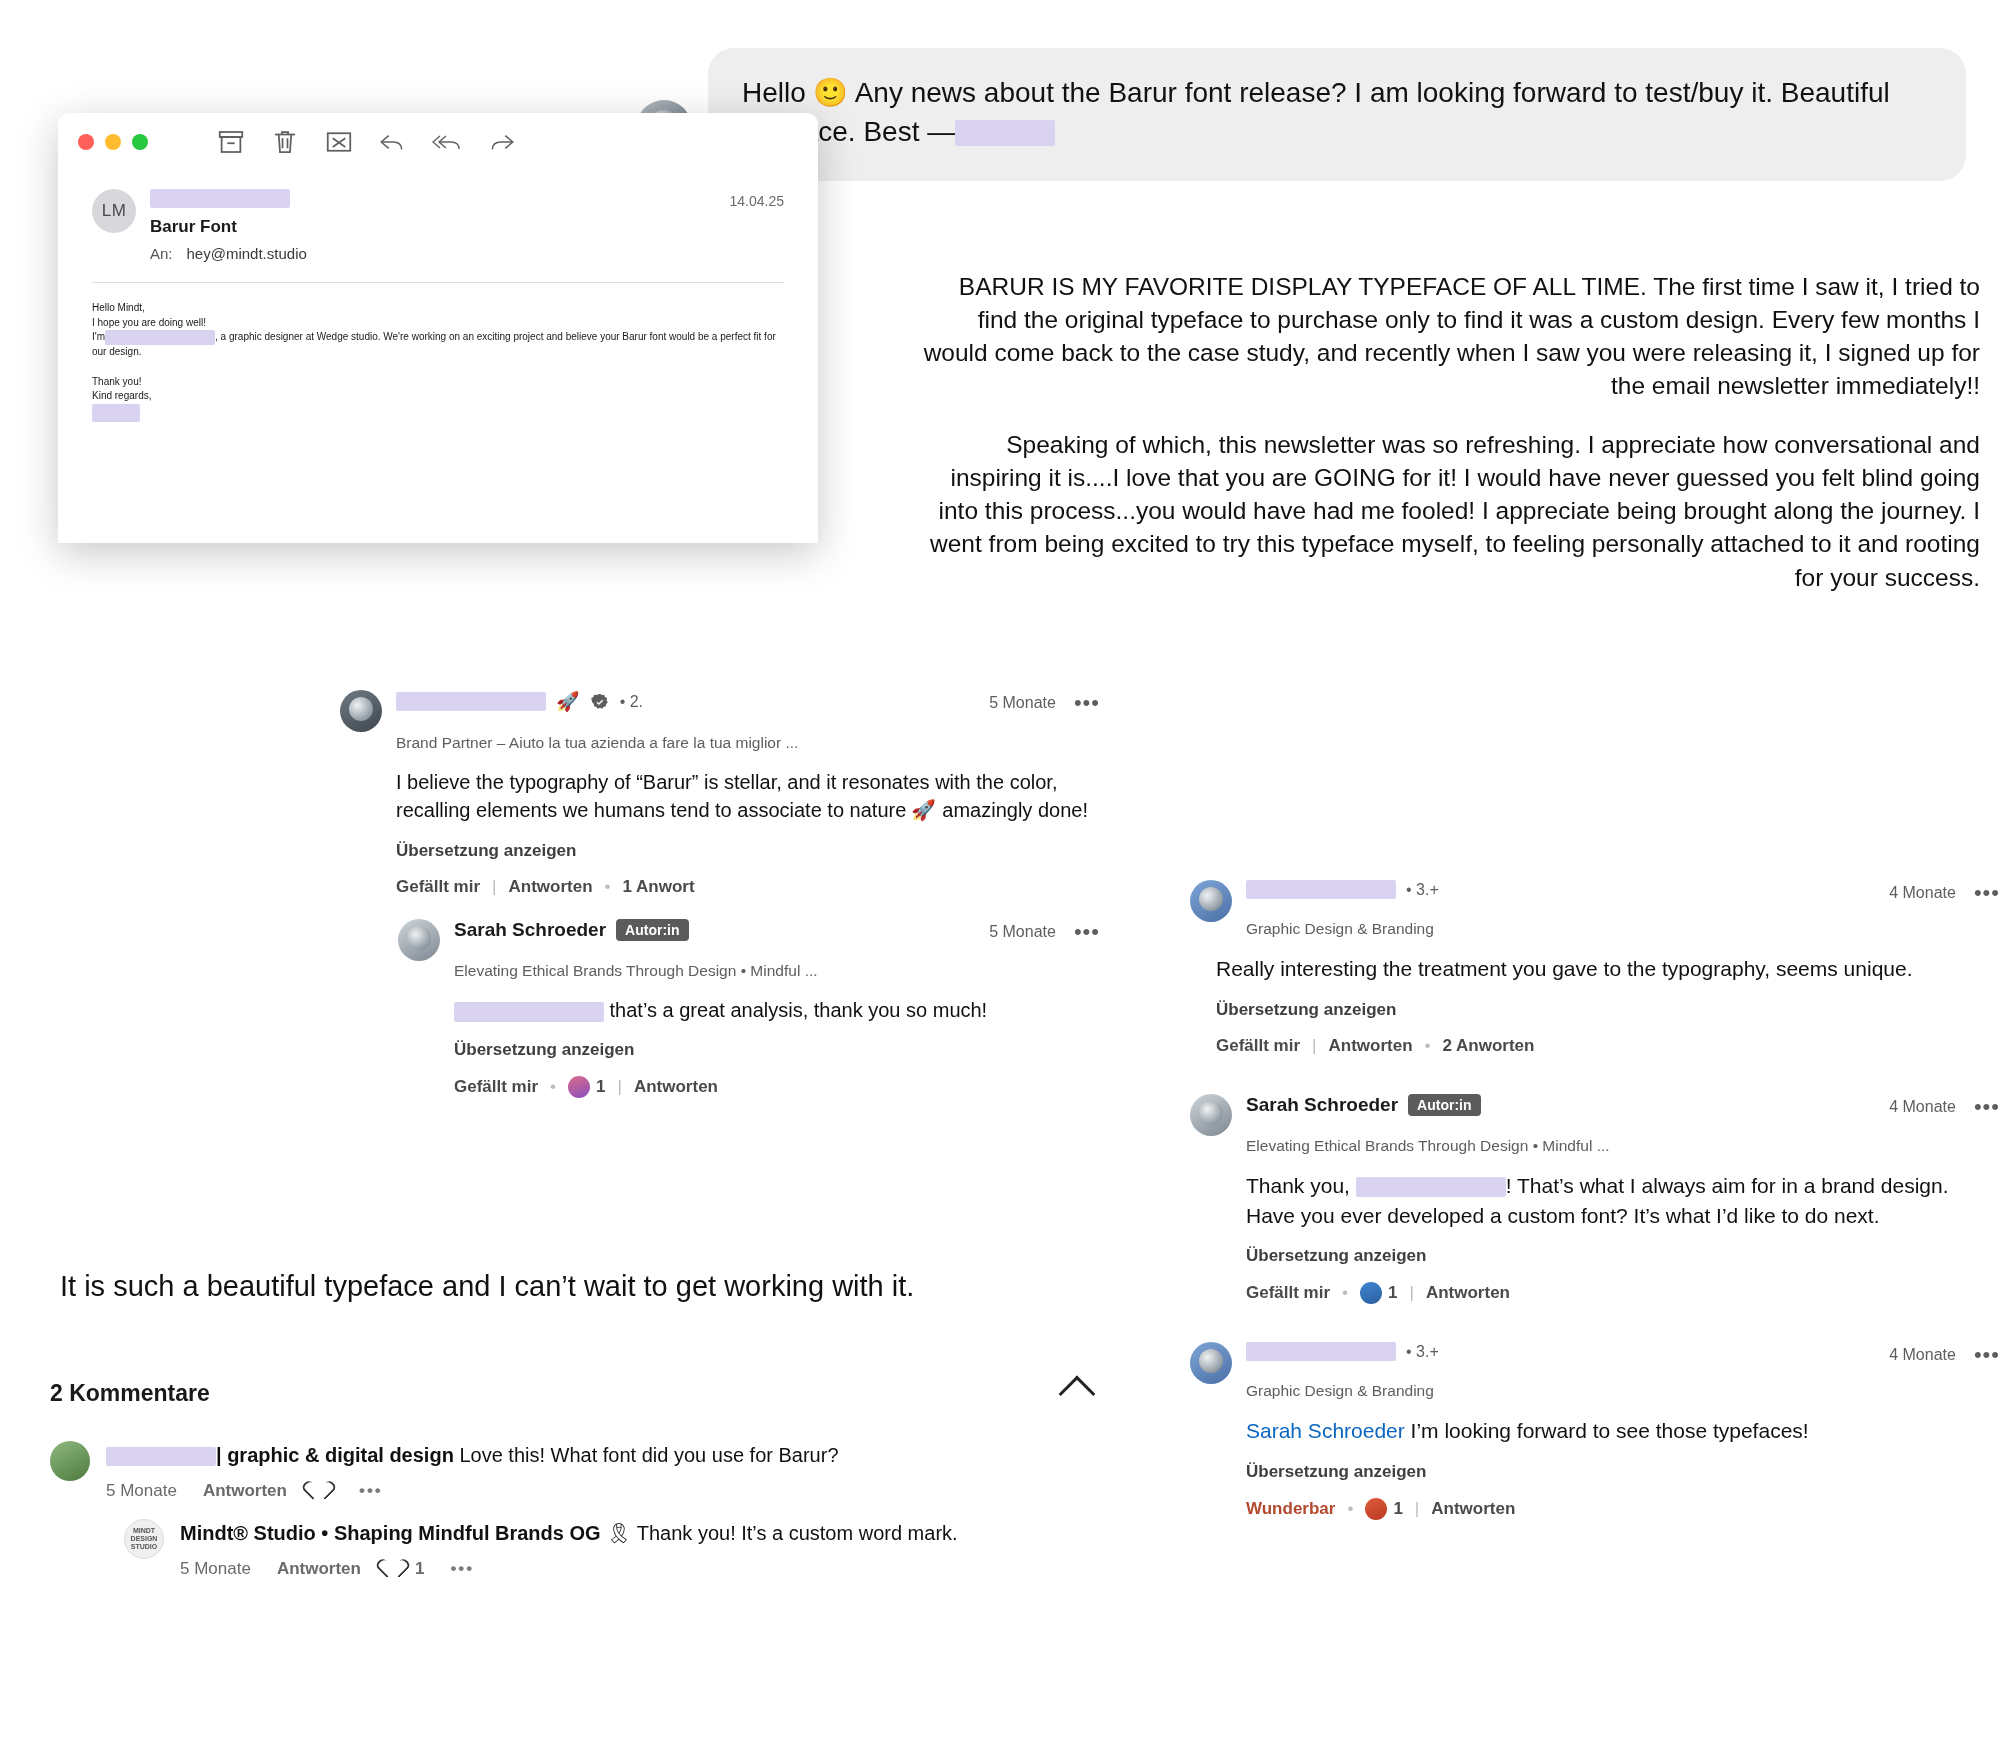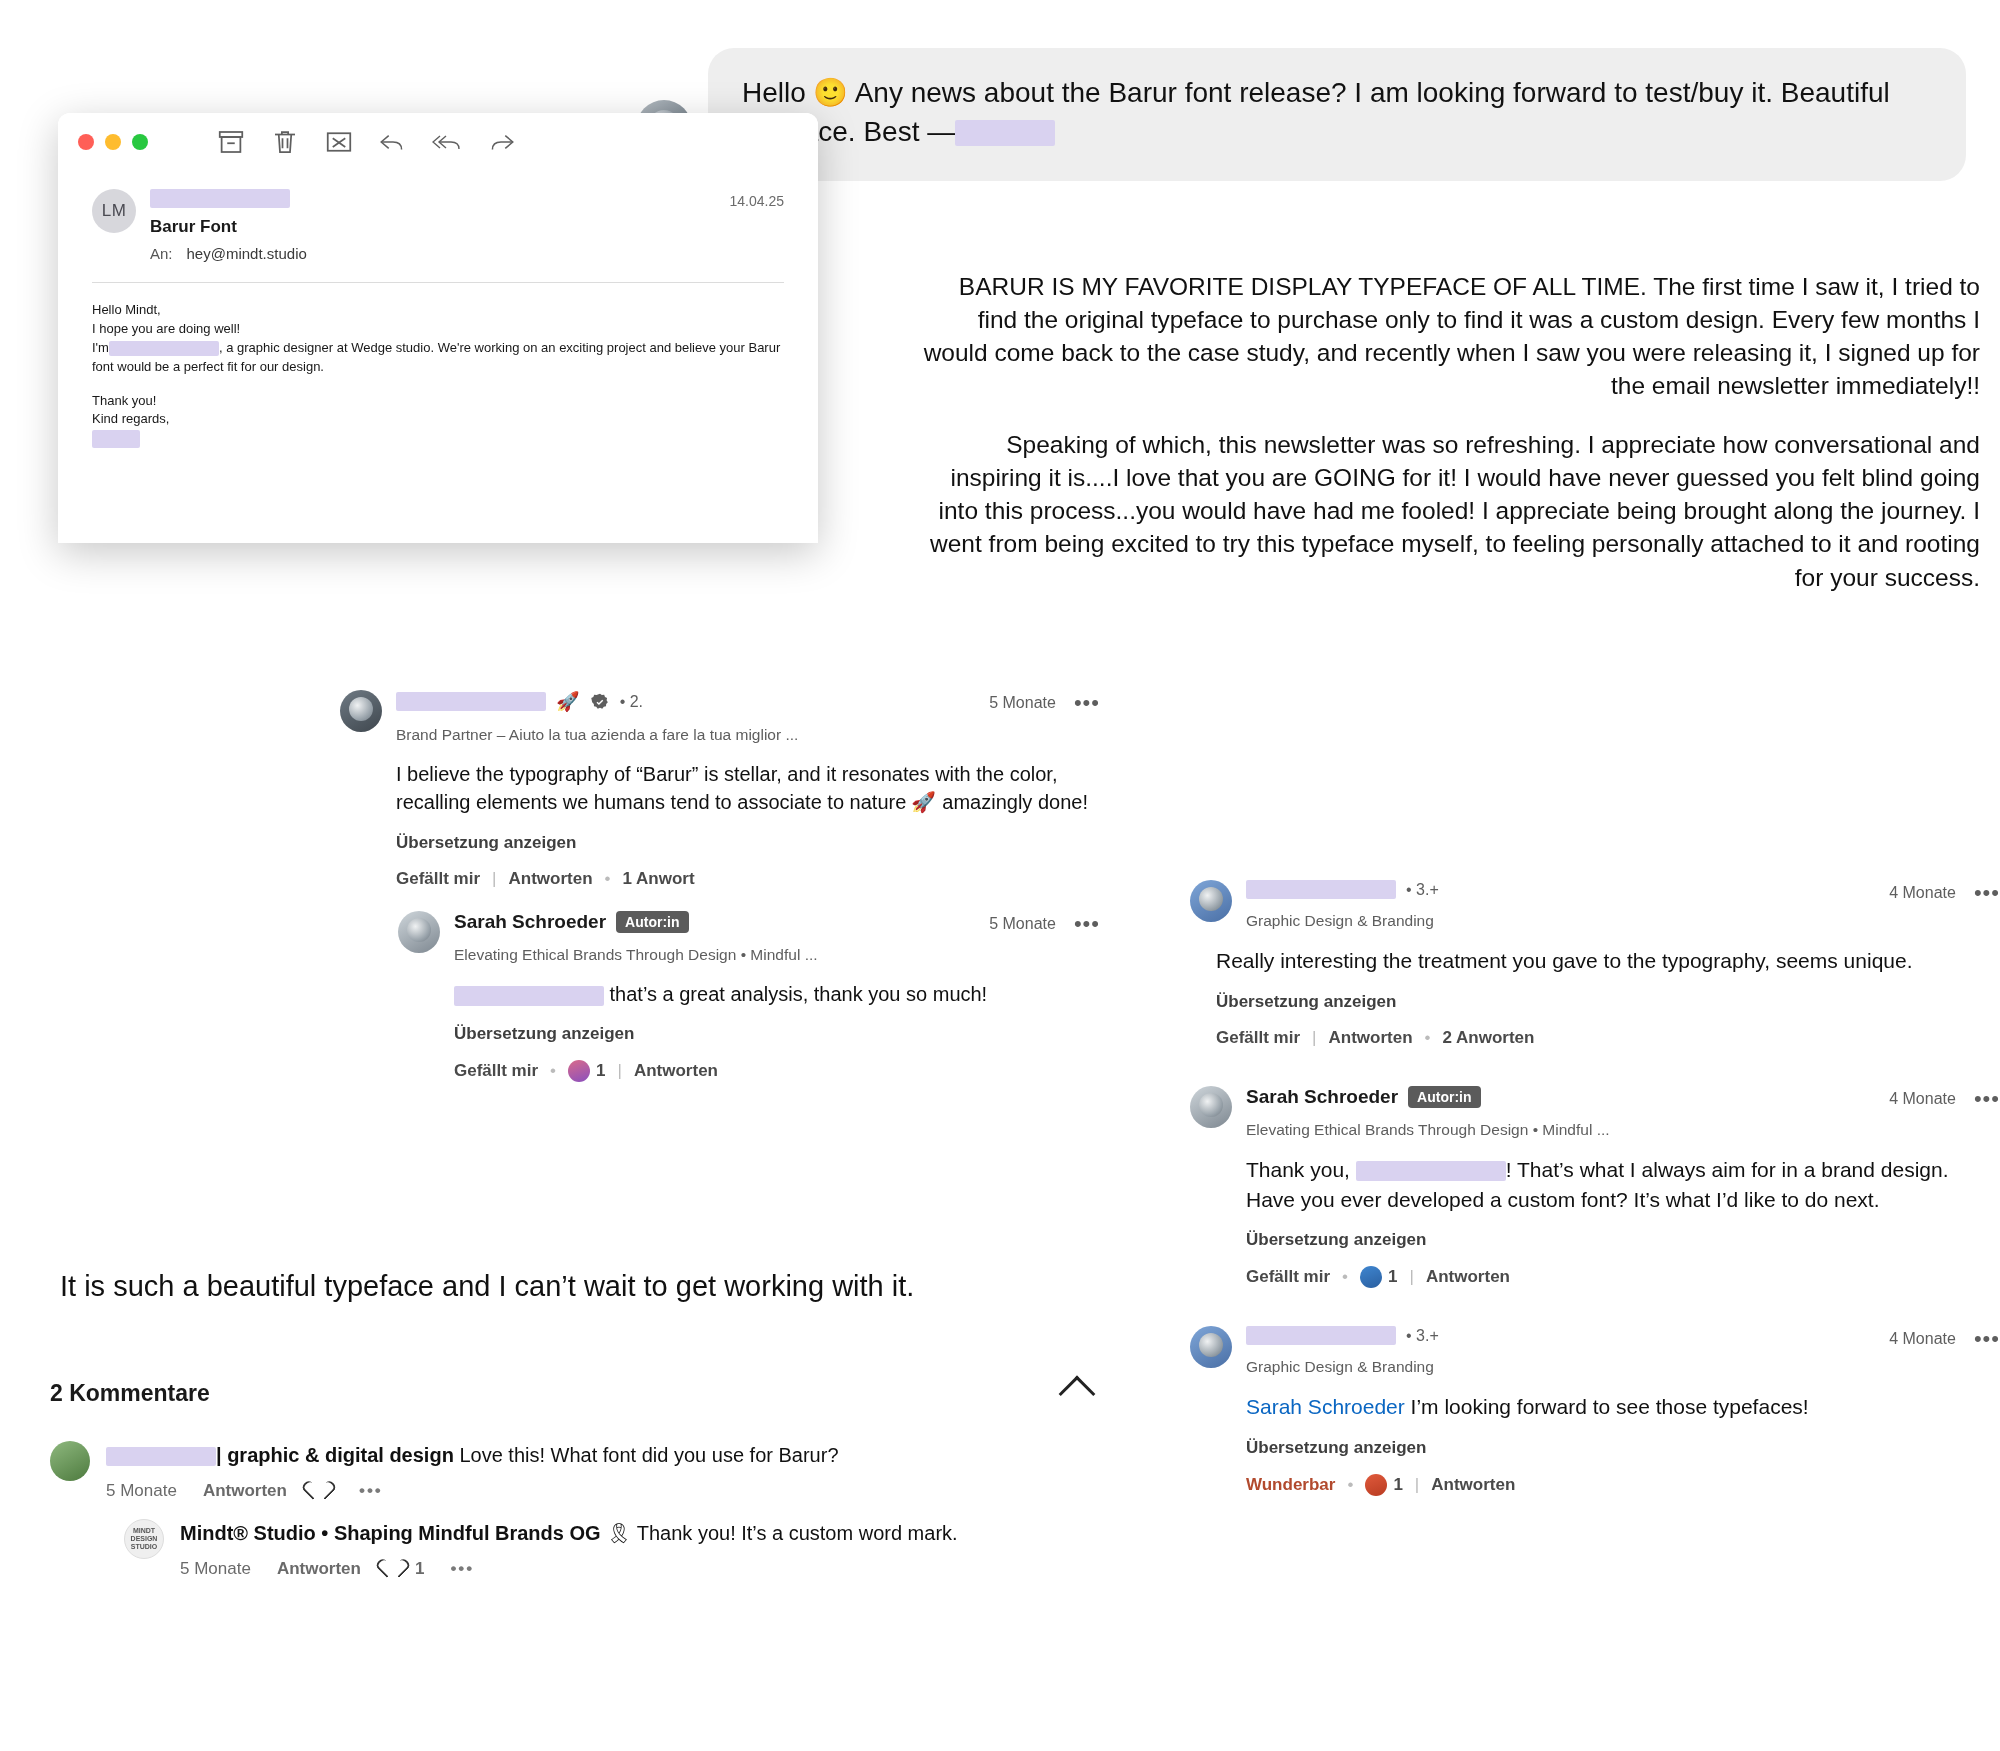--- a/index.html
+++ b/index.html
@@ -87,21 +87,21 @@
     font-size: 17px; display:flex; align-items:center; justify-content:center;
     margin-right: 14px; letter-spacing: .5px;
   }
   .mail-meta { flex: 1; }
   .mail-from .redact { width: 140px; height: 19px; }
   .mail-subject { font-size: 17px; font-weight: 700; margin-top: 9px; color: #1a1a1a; }
   .mail-to { font-size: 15px; color: #3a3a3a; margin-top: 8px; }
   .mail-to .lbl { color: #555; margin-right: 14px; }
   .mail-date { font-size: 14px; color: #6b6b6b; padding-top: 4px; }
   #mail-rule { height:1px; background:#dcdcdc; margin: 20px 0 18px 0; }
-  #mail-text { font-size: 13px; line-height: 1.45; color: #181818; }
+  #mail-text { font-size: 10px; line-height: 1.45; color: #181818; }
   #mail-text p { margin: 0 0 15px 0; }
   #mail-text .redact { width: 110px; height: 15px; }
   #mail-text .redact.sig { width: 48px; height: 18px; }
 
   
   #big-quote {
     position: absolute;
     left: 920px; top: 270px;
     width: 1060px;
     font-size: 24.5px;
@@ -131,21 +131,21 @@
   .li-av.dark { background: linear-gradient(150deg,#6f7a84,#3f474e); }
   .li-av.blue { background: linear-gradient(150deg,#7fa6d8,#4a6fa5); }
   .li-name-row { display:flex; align-items:center; gap:10px; flex-wrap: wrap; }
   .li-name-row .redact { width: 150px; height: 19px; }
   .li-name { font-size: 19px; font-weight: 700; color: #1b1b1b; }
   .li-badge {
     background:#5b5b5b; color:#fff; font-size:14px; font-weight:600;
     padding: 3px 9px; border-radius: 4px;
   }
   .li-degree { font-size: 16px; color: #5e5e5e; }
-  .li-sub { font-size: 15.5px; color: #5e5e5e; margin-top: 13px; }
+  .li-sub { font-size: 15.5px; color: #5e5e5e; margin-top: 21px; }
   .li-time { font-size: 16px; color: #5e5e5e; }
   .li-right { margin-left: auto; display:flex; align-items:center; gap: 18px; padding-top:2px; }
   .li-dots { font-size: 22px; color:#5e5e5e; letter-spacing: 1px; line-height: 1; }
   .li-text { font-size: 20px; line-height: 1.42; color: #111; margin: 16px 0 0 0; }
   .li-text .redact { width: 150px; height: 20px; }
   .li-translate { font-size: 17px; font-weight: 600; color:#3f3f3f; margin-top: 16px; }
   .li-actions { font-size: 17px; font-weight: 700; color: #4a4a4a; margin-top: 16px; display:flex; align-items:center; gap: 12px; }
   .li-actions .sep { color:#bbb; font-weight: 400; }
   .li-actions .act { cursor: pointer; }
   .li-actions .cnt { font-weight: 600; }

